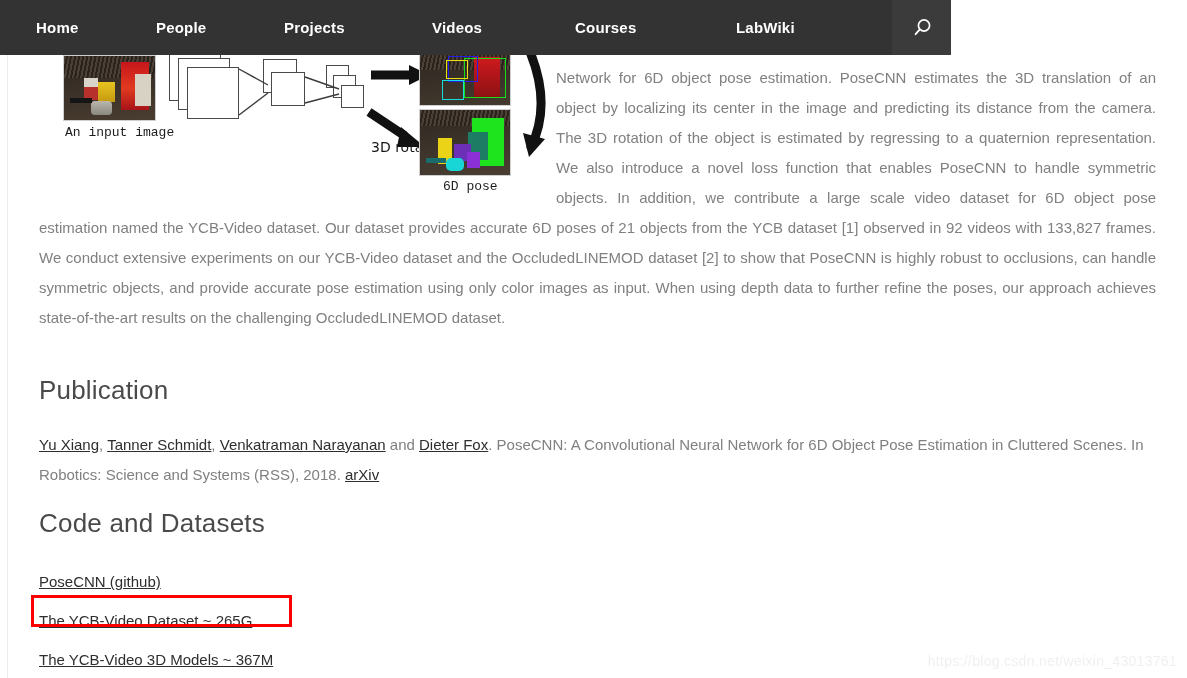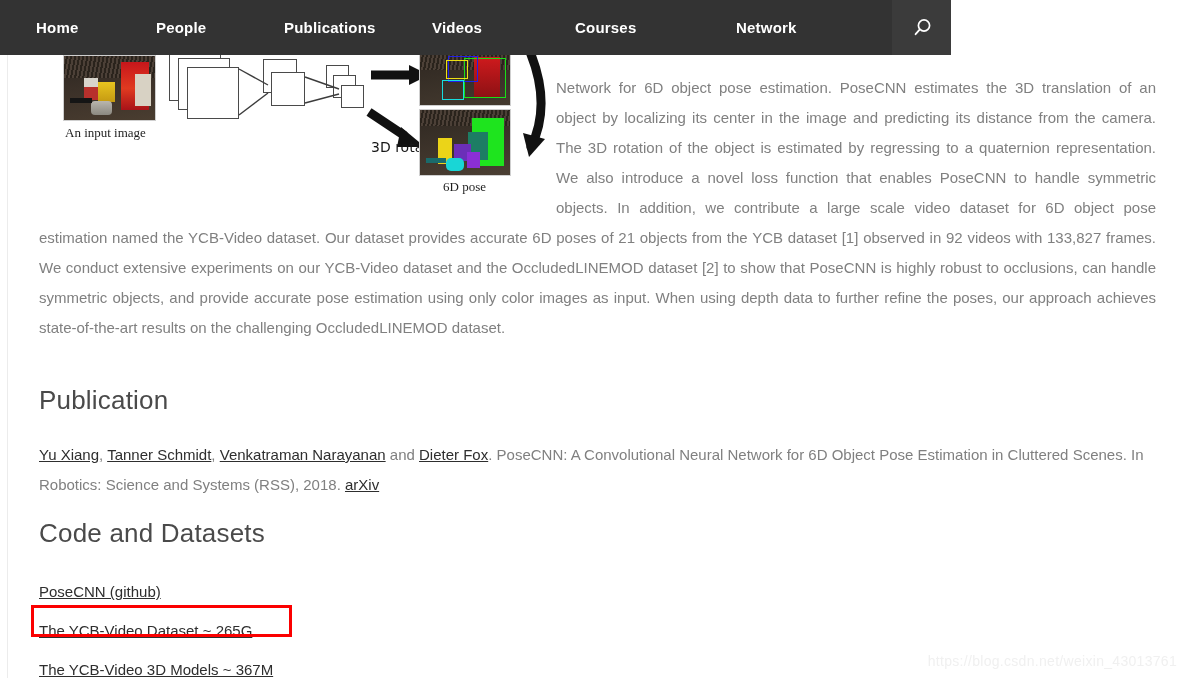--- a/index.html
+++ b/index.html
@@ -81,21 +81,21 @@
     left: 0; top: -58px;
     width: 495px; height: 205px;
   }
   .fig-photo {
     position: absolute;
     border: 1px solid #cfcfcf;
     overflow: hidden;
   }
   .fig-caption {
     position: absolute;
-    font-family: Liberation Serif, serif;
+    font-family: Liberation Mono, monospace;
     font-size: 13px;
     color: #1d1d1d;
     white-space: nowrap;
   }
   .fig-label {
     position: absolute;
     font-family: "DejaVu Sans", sans-serif;
     font-size: 14px;
     color: #161616;
     white-space: nowrap;
@@ -183,21 +183,21 @@
   #photo-pose .p-marker{ position: absolute; left: 6px; top: 48px; width: 20px; height: 5px; background: #1a6b6b; }
 
   
   .bodytext {
     font-family: "Liberation Sans", sans-serif;
     font-size: 15px;
     line-height: 30px;
     color: #808080;
     text-align: justify;
   }
-  #abstract-para { margin: 0; padding-top: 18px; }
+  #abstract-para { margin: 0; padding-top: 8px; }
 
   .clearer { clear: both; height: 0; }
 
   h2.section-heading {
     font-family: "Liberation Sans", sans-serif;
     font-size: 26px;
     font-weight: normal;
     color: #4a4a4a;
     margin: 0;
     padding: 0;
@@ -244,24 +244,24 @@
     letter-spacing: .3px;
   }
 </style>
 </head>
 <body>
 
 <div id="navbar">
   <div id="navlinks">
     <a class="navitem">Home</a>
     <a class="navitem">People</a>
-    <a class="navitem">Publications</a>
+    <a class="navitem">Projects</a>
     <a class="navitem">Videos</a>
     <a class="navitem">Courses</a>
-    <a class="navitem">Network</a>
+    <a class="navitem">LabWiki</a>
   </div>
   <div id="searchbox">
     <svg width="22" height="22" viewBox="0 0 22 22">
       <circle cx="13" cy="8.5" r="5.6" fill="none" stroke="#ffffff" stroke-width="1.7"></circle>
       <line x1="8.6" y1="12.6" x2="4.6" y2="17.2" stroke="#ffffff" stroke-width="1.8" stroke-linecap="round"></line>
     </svg>
   </div>
 </div>
 
 <div id="page">

